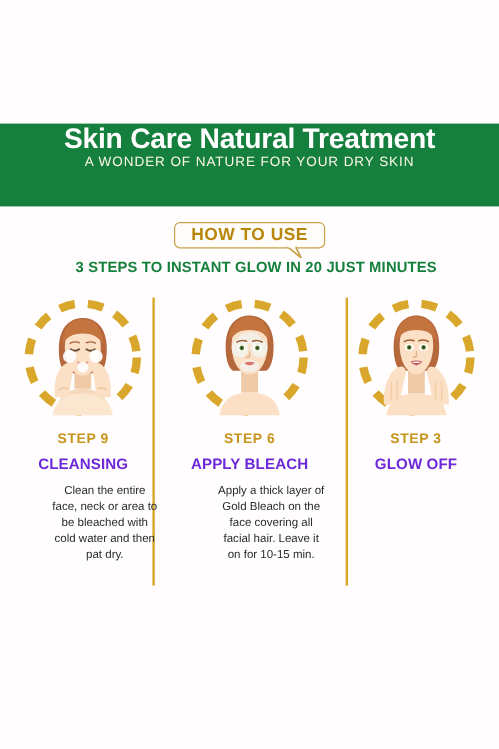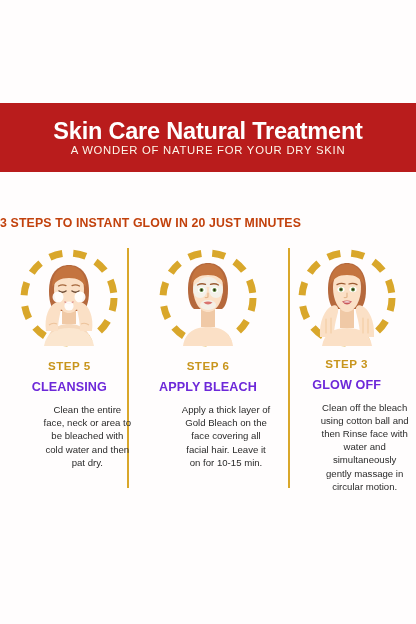--- a/index.html
+++ b/index.html
@@ -8,22 +8,22 @@
     background:#ffffff;
     font-family:"Liberation Sans", sans-serif;
     overflow:hidden;
     position:relative;
   }
   .page{position:absolute;inset:0;background:#fffdfd;}
 
   
   .header-band{
     position:absolute;left:0;top:103px;width:416px;height:69px;
-    background:#b91c1c;
-    display:flex;flex-direction:column;align-items:center;justify-content:center;
+    background:#15803d;
+    display:flex;flex-direction:column;align-items:center;justify-content:flex-start;
   }
   .header-title{
     color:#ffffff;
     font-size:23.5px;
     font-weight:bold;
     letter-spacing:-0.2px;
     line-height:1.05;
     margin:0;
     white-space:nowrap;
   }
@@ -59,22 +59,22 @@
     white-space:nowrap;
   }
   .howto-tail{
     position:absolute;right:17px;bottom:-9px;width:14px;height:10px;
   }
   .howto-tail svg{display:block;}
 
   
   .tagline{
     position:absolute;left:0;top:216px;width:364px;
-    text-align:left;
-    color:#c2410c;
+    text-align:right;
+    color:#15803d;
     font-size:12.3px;
     font-weight:bold;
     letter-spacing:0.15px;
     white-space:nowrap;
   }
 
   
   .steps{
     position:absolute;left:0;top:243px;width:416px;height:250px;
     display:flex;
@@ -129,20 +129,31 @@
 </head>
 <body>
 
 <div class="page">
 
   <div class="header-band">
     <div class="header-title">Skin Care Natural Treatment</div>
     <div class="header-subtitle">A WONDER OF NATURE FOR YOUR DRY SKIN</div>
   </div>
 
+  <div class="howto-wrap">
+    <div class="howto-box">
+      <span class="howto-text">HOW TO USE</span>
+      <span class="howto-tail">
+        <svg width="14" height="10" viewBox="0 0 14 10">
+          <path d="M0 0 L12 10 L7 0 Z" fill="#fffdfa" stroke="#c9a24a" stroke-width="1.4" stroke-linejoin="round"></path>
+          <path d="M0.5 0 L7.5 0" stroke="#fffdfa" stroke-width="2.4"></path>
+        </svg>
+      </span>
+    </div>
+  </div>
 
   <div class="tagline">3 STEPS TO INSTANT GLOW IN 20 JUST MINUTES</div>
 
   <div class="steps">
 
     <div class="divider d1"></div>
     <div class="divider d2"></div>
 
     <div class="step-col col1">
       <div class="circle-wrap">
@@ -173,21 +184,21 @@
           <circle cx="42" cy="52" r="5.5" fill="#ffffff" opacity="0.92"></circle>
           <circle cx="64" cy="52" r="5.5" fill="#ffffff" opacity="0.92"></circle>
           <circle cx="53" cy="61" r="4.6" fill="#ffffff" opacity="0.9"></circle>
 
           <path d="M30 86 C28 72 33 61 39 58 C43 56 46 59 45 64 C44 70 42 76 42 86 Z" fill="#fbe0c6"></path>
           <path d="M76 86 C78 72 73 61 67 58 C63 56 60 59 61 64 C62 70 64 76 64 86 Z" fill="#fbe0c6"></path>
           <path d="M33 80 q4 -3 8 -1" stroke="#edc39c" stroke-width="1.1" fill="none"></path>
           <path d="M73 80 q-4 -3 -8 -1" stroke="#edc39c" stroke-width="1.1" fill="none"></path>
         </svg>
       </div>
-      <div class="step-label">STEP 5</div>
+      <div class="step-label">STEP 9</div>
       <div class="step-title">CLEANSING</div>
       <div class="step-body">Clean the entire face, neck or area to be bleached with cold water and then pat dry.</div>
     </div>
 
     <div class="step-col col2">
       <div class="circle-wrap">
         <svg class="dashring" width="106" height="106" viewBox="0 0 106 106">
           <circle cx="53" cy="53" r="45" fill="none" stroke="#d9a72b" stroke-width="7" stroke-dasharray="13 11" stroke-linecap="butt"></circle>
         </svg>
         <svg class="illus" viewBox="0 0 106 106">
@@ -260,17 +271,16 @@
           <path d="M49.2 57 q3.8 -1.3 7.6 0 q-3.8 1.1 -7.6 0 Z" fill="#ffffff"></path>
 
           <path d="M26 92 C25 76 31 64 38 61 C42 59 45 62 44 67 C42 75 40 82 40 92 Z" fill="#fbe0c6"></path>
           <path d="M80 92 C81 76 75 64 68 61 C64 59 61 62 62 67 C64 75 66 82 66 92 Z" fill="#fbe0c6"></path>
           <path d="M32 74 v14 M37 73 v15" stroke="#f3cda6" stroke-width="1.2" fill="none" stroke-linecap="round"></path>
           <path d="M74 74 v14 M69 73 v15" stroke="#f3cda6" stroke-width="1.2" fill="none" stroke-linecap="round"></path>
         </svg>
       </div>
       <div class="step-label">STEP 3</div>
       <div class="step-title">GLOW OFF</div>
-      <div class="step-body">Clean off the bleach using cotton ball and then Rinse face with water and simultaneously gently massage in circular motion.</div>
     </div>
 
   </div>
 </div>
 
 </body></html>

